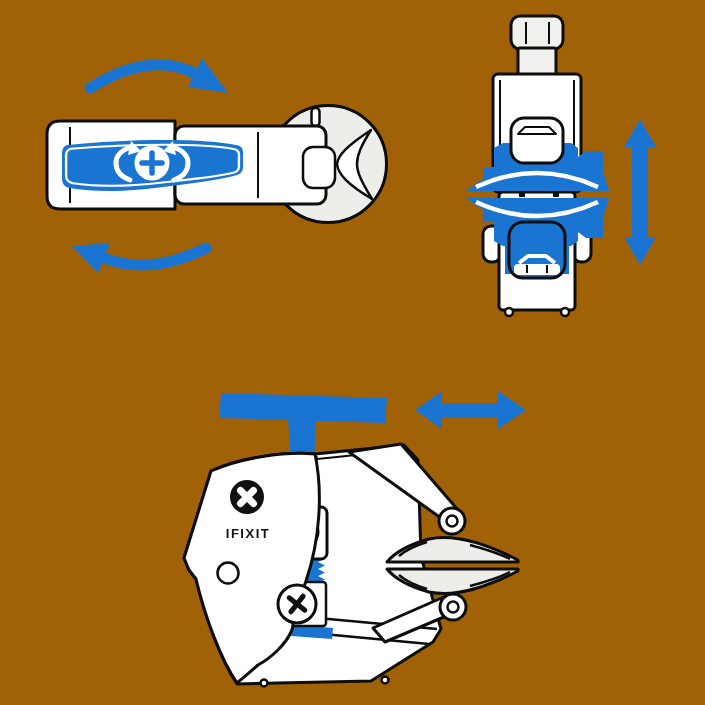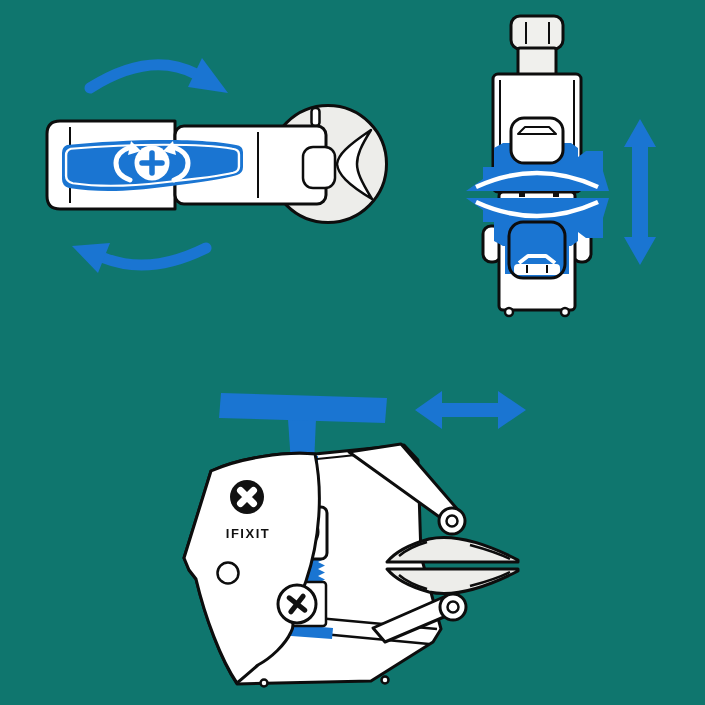--- a/index.html
+++ b/index.html
@@ -1,16 +1,16 @@
 <!DOCTYPE html>
 <html><head>
 <meta charset="utf-8">
 <style>
   html,body{margin:0;padding:0;background:#ffffff;}
-  .canvas{position:relative;width:705px;height:705px;background:#0f766e;overflow:hidden;
+  .canvas{position:relative;width:705px;height:705px;background:#a16207;overflow:hidden;
           font-family:"Liberation Sans", sans-serif;}
   svg{display:block;}
   .wordmark{font-family:"Liberation Sans", sans-serif;font-weight:bold;}
 </style>
 </head>
 <body>
 
 <div class="canvas">
 <svg width="705" height="705" viewBox="0 0 705 705" xmlns="http://www.w3.org/2000/svg">
 

